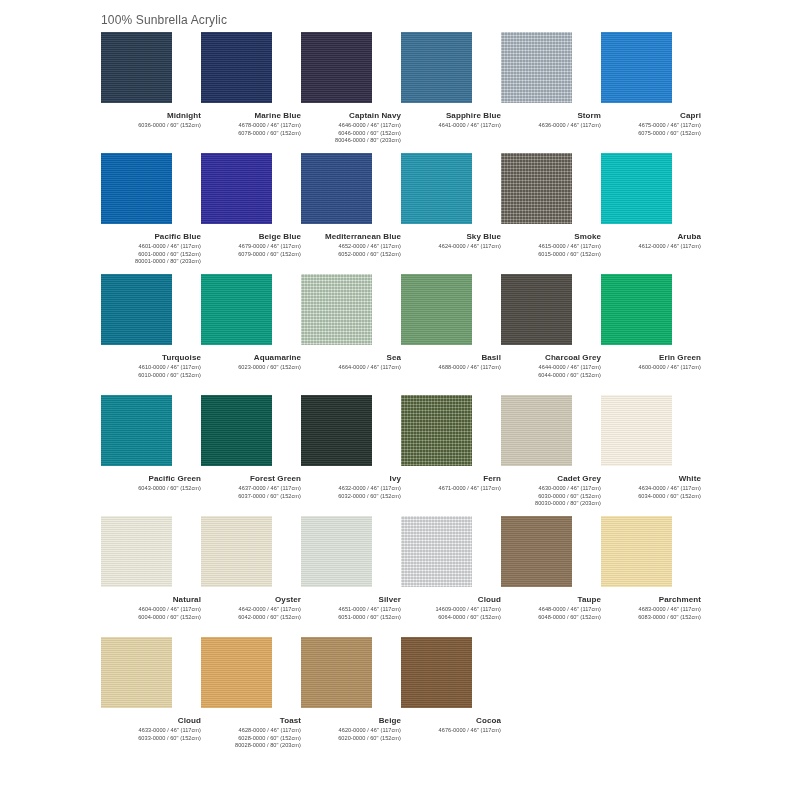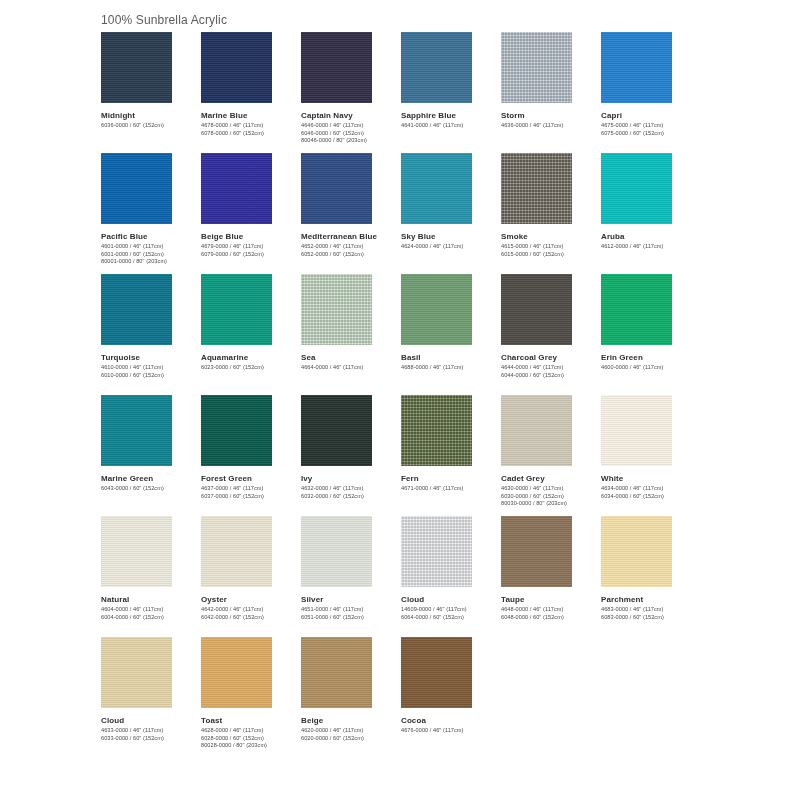--- a/index.html
+++ b/index.html
@@ -30,20 +30,21 @@
     font-weight: 400;
   }
   #grid {
     position: absolute;
     left: 101px;
     top: 32px;
     width: 600px;
     display: grid;
     grid-template-columns: repeat(6, 100px);
     grid-auto-rows: 121px;
+    text-align: right;
   }
   .cell {
     width: 100px;
     position: relative;
   }
   .swatch {
     width: 71px;
     height: 71px;
     position: relative;
     overflow: hidden;
@@ -280,21 +281,21 @@
         </div>
         <div class="name">Erin Green</div>
         <div class="codes">
           <div>4600-0000 / 46" (117cm)</div>
         </div>
       </div>
       <div class="cell">
         <div class="swatch" style="background: rgb(13, 131, 145);">
           <div class="weave rib"></div>
         </div>
-        <div class="name">Marine Green</div>
+        <div class="name">Pacific Green</div>
         <div class="codes">
           <div>6043-0000 / 60" (152cm)</div>
         </div>
       </div>
       <div class="cell">
         <div class="swatch" style="background: rgb(9, 88, 74);">
           <div class="weave rib"></div>
         </div>
         <div class="name">Forest Green</div>
         <div class="codes">

